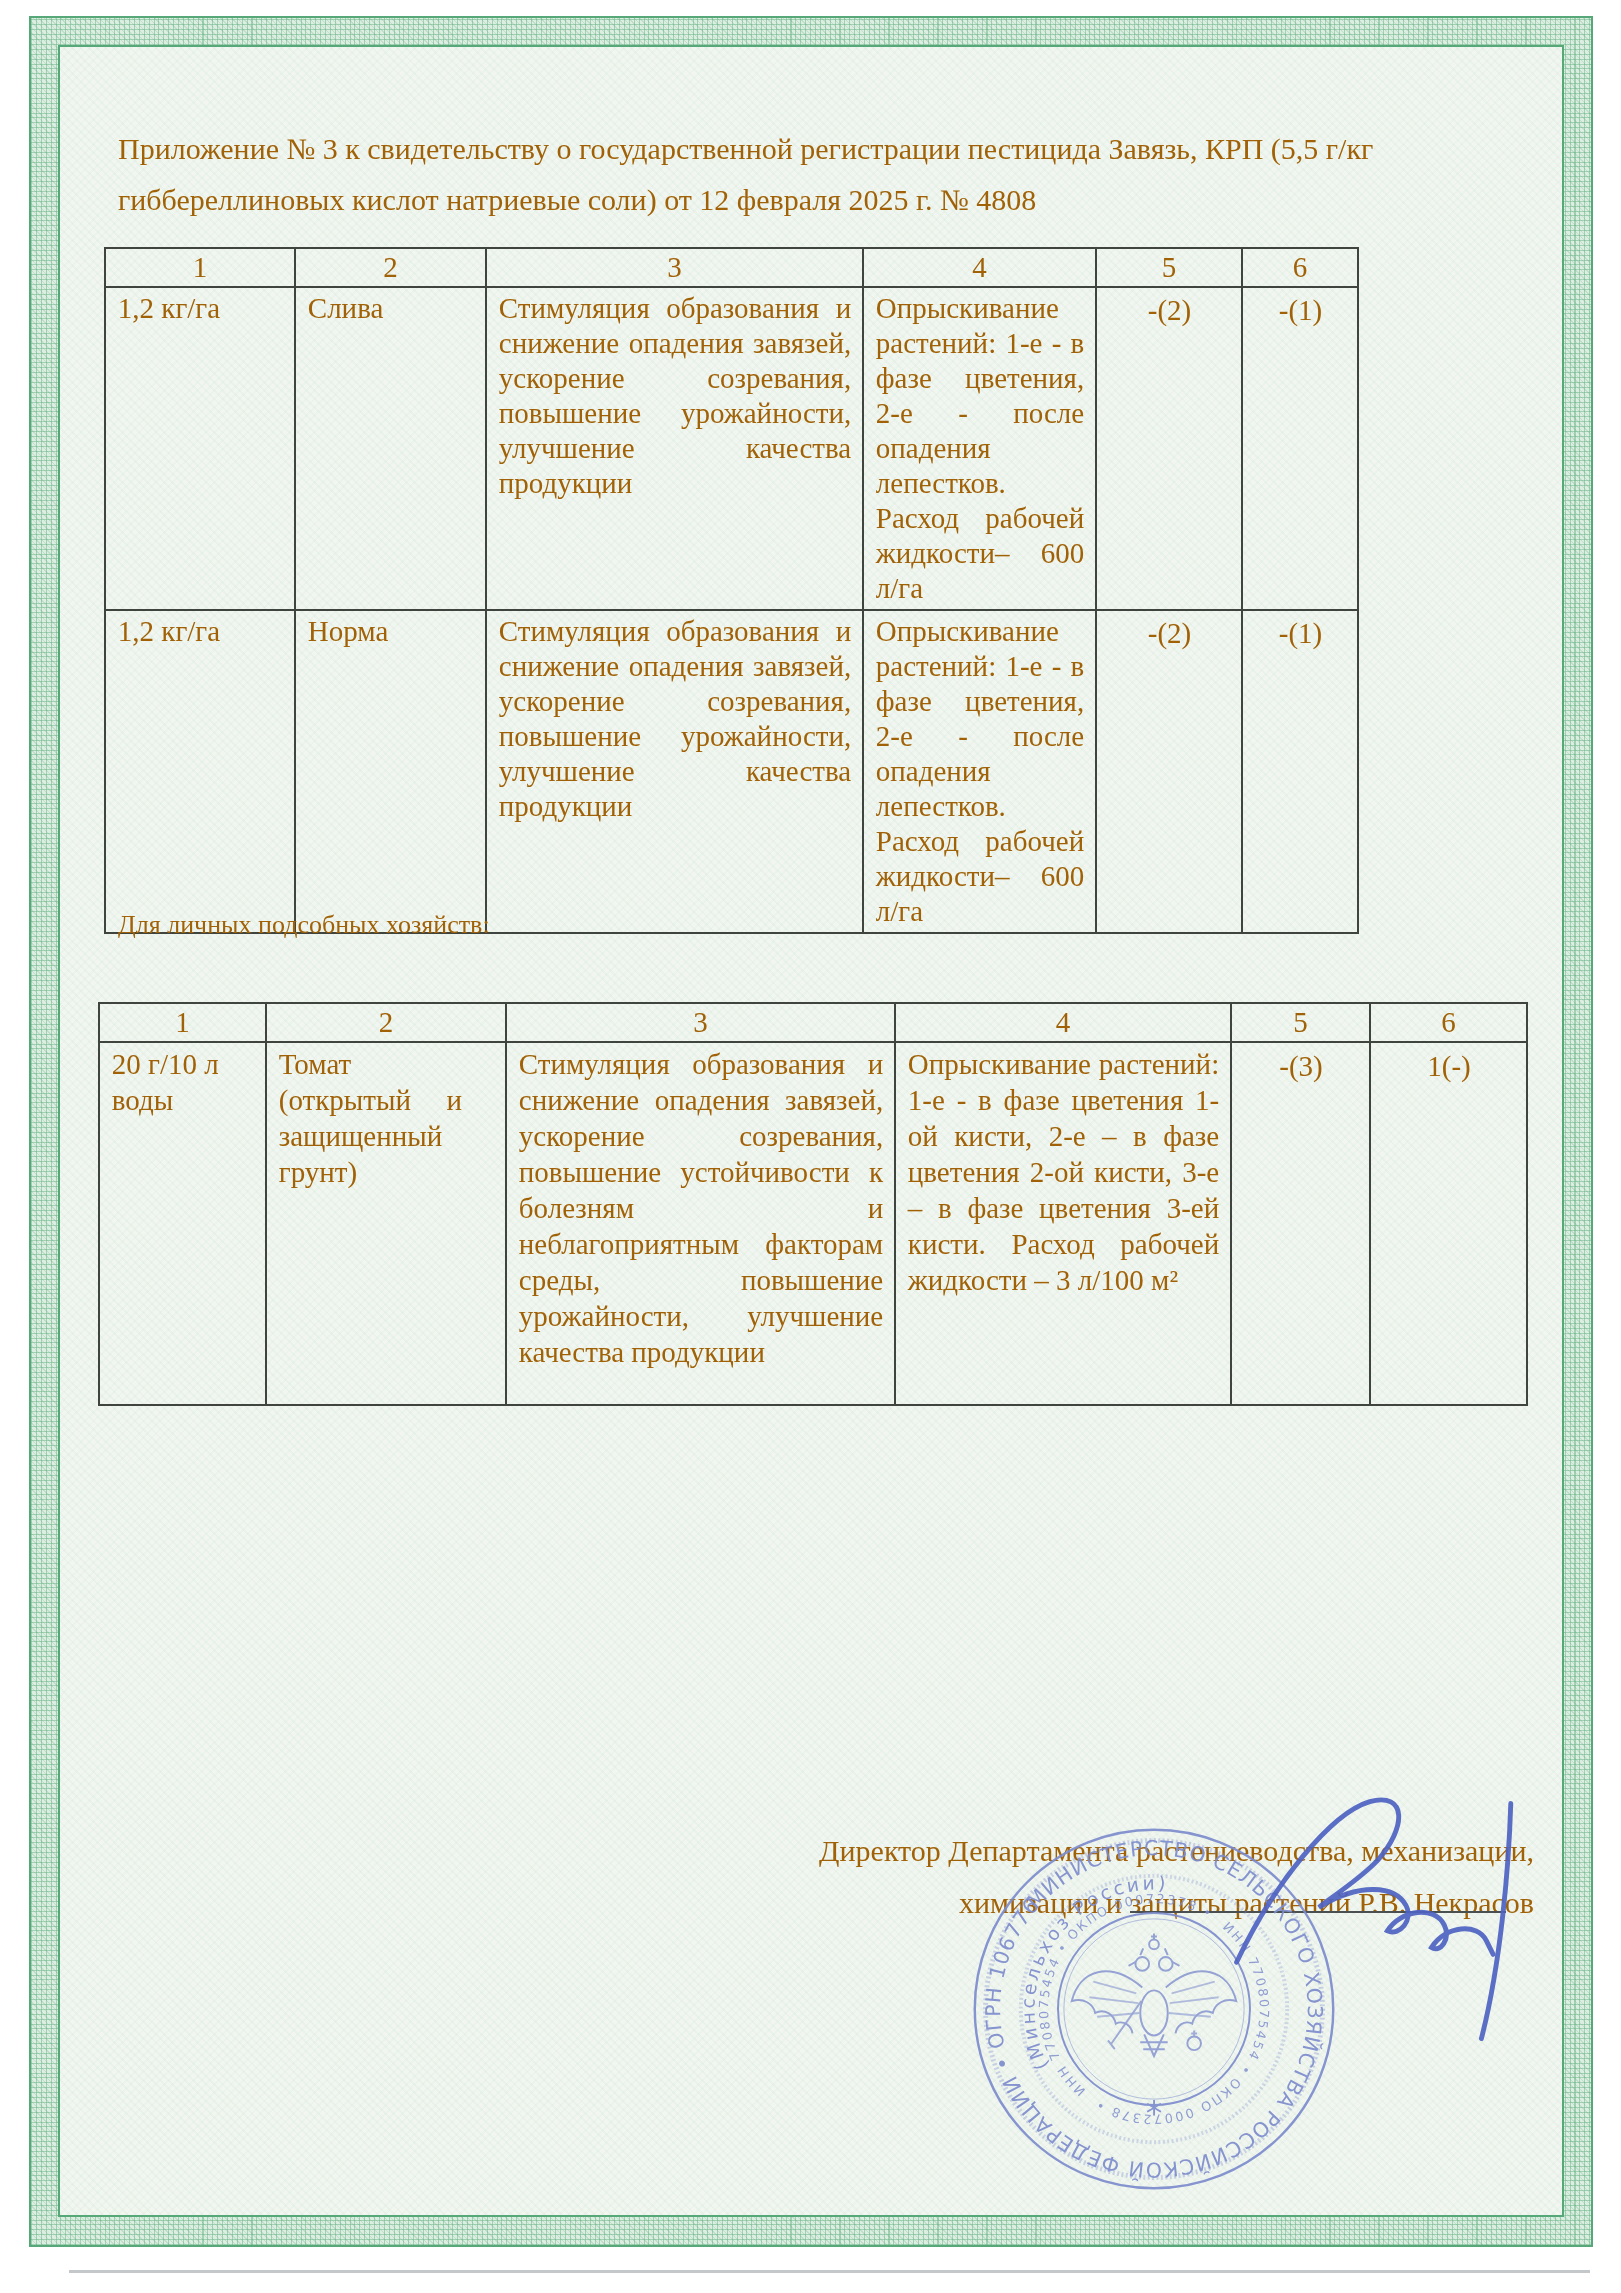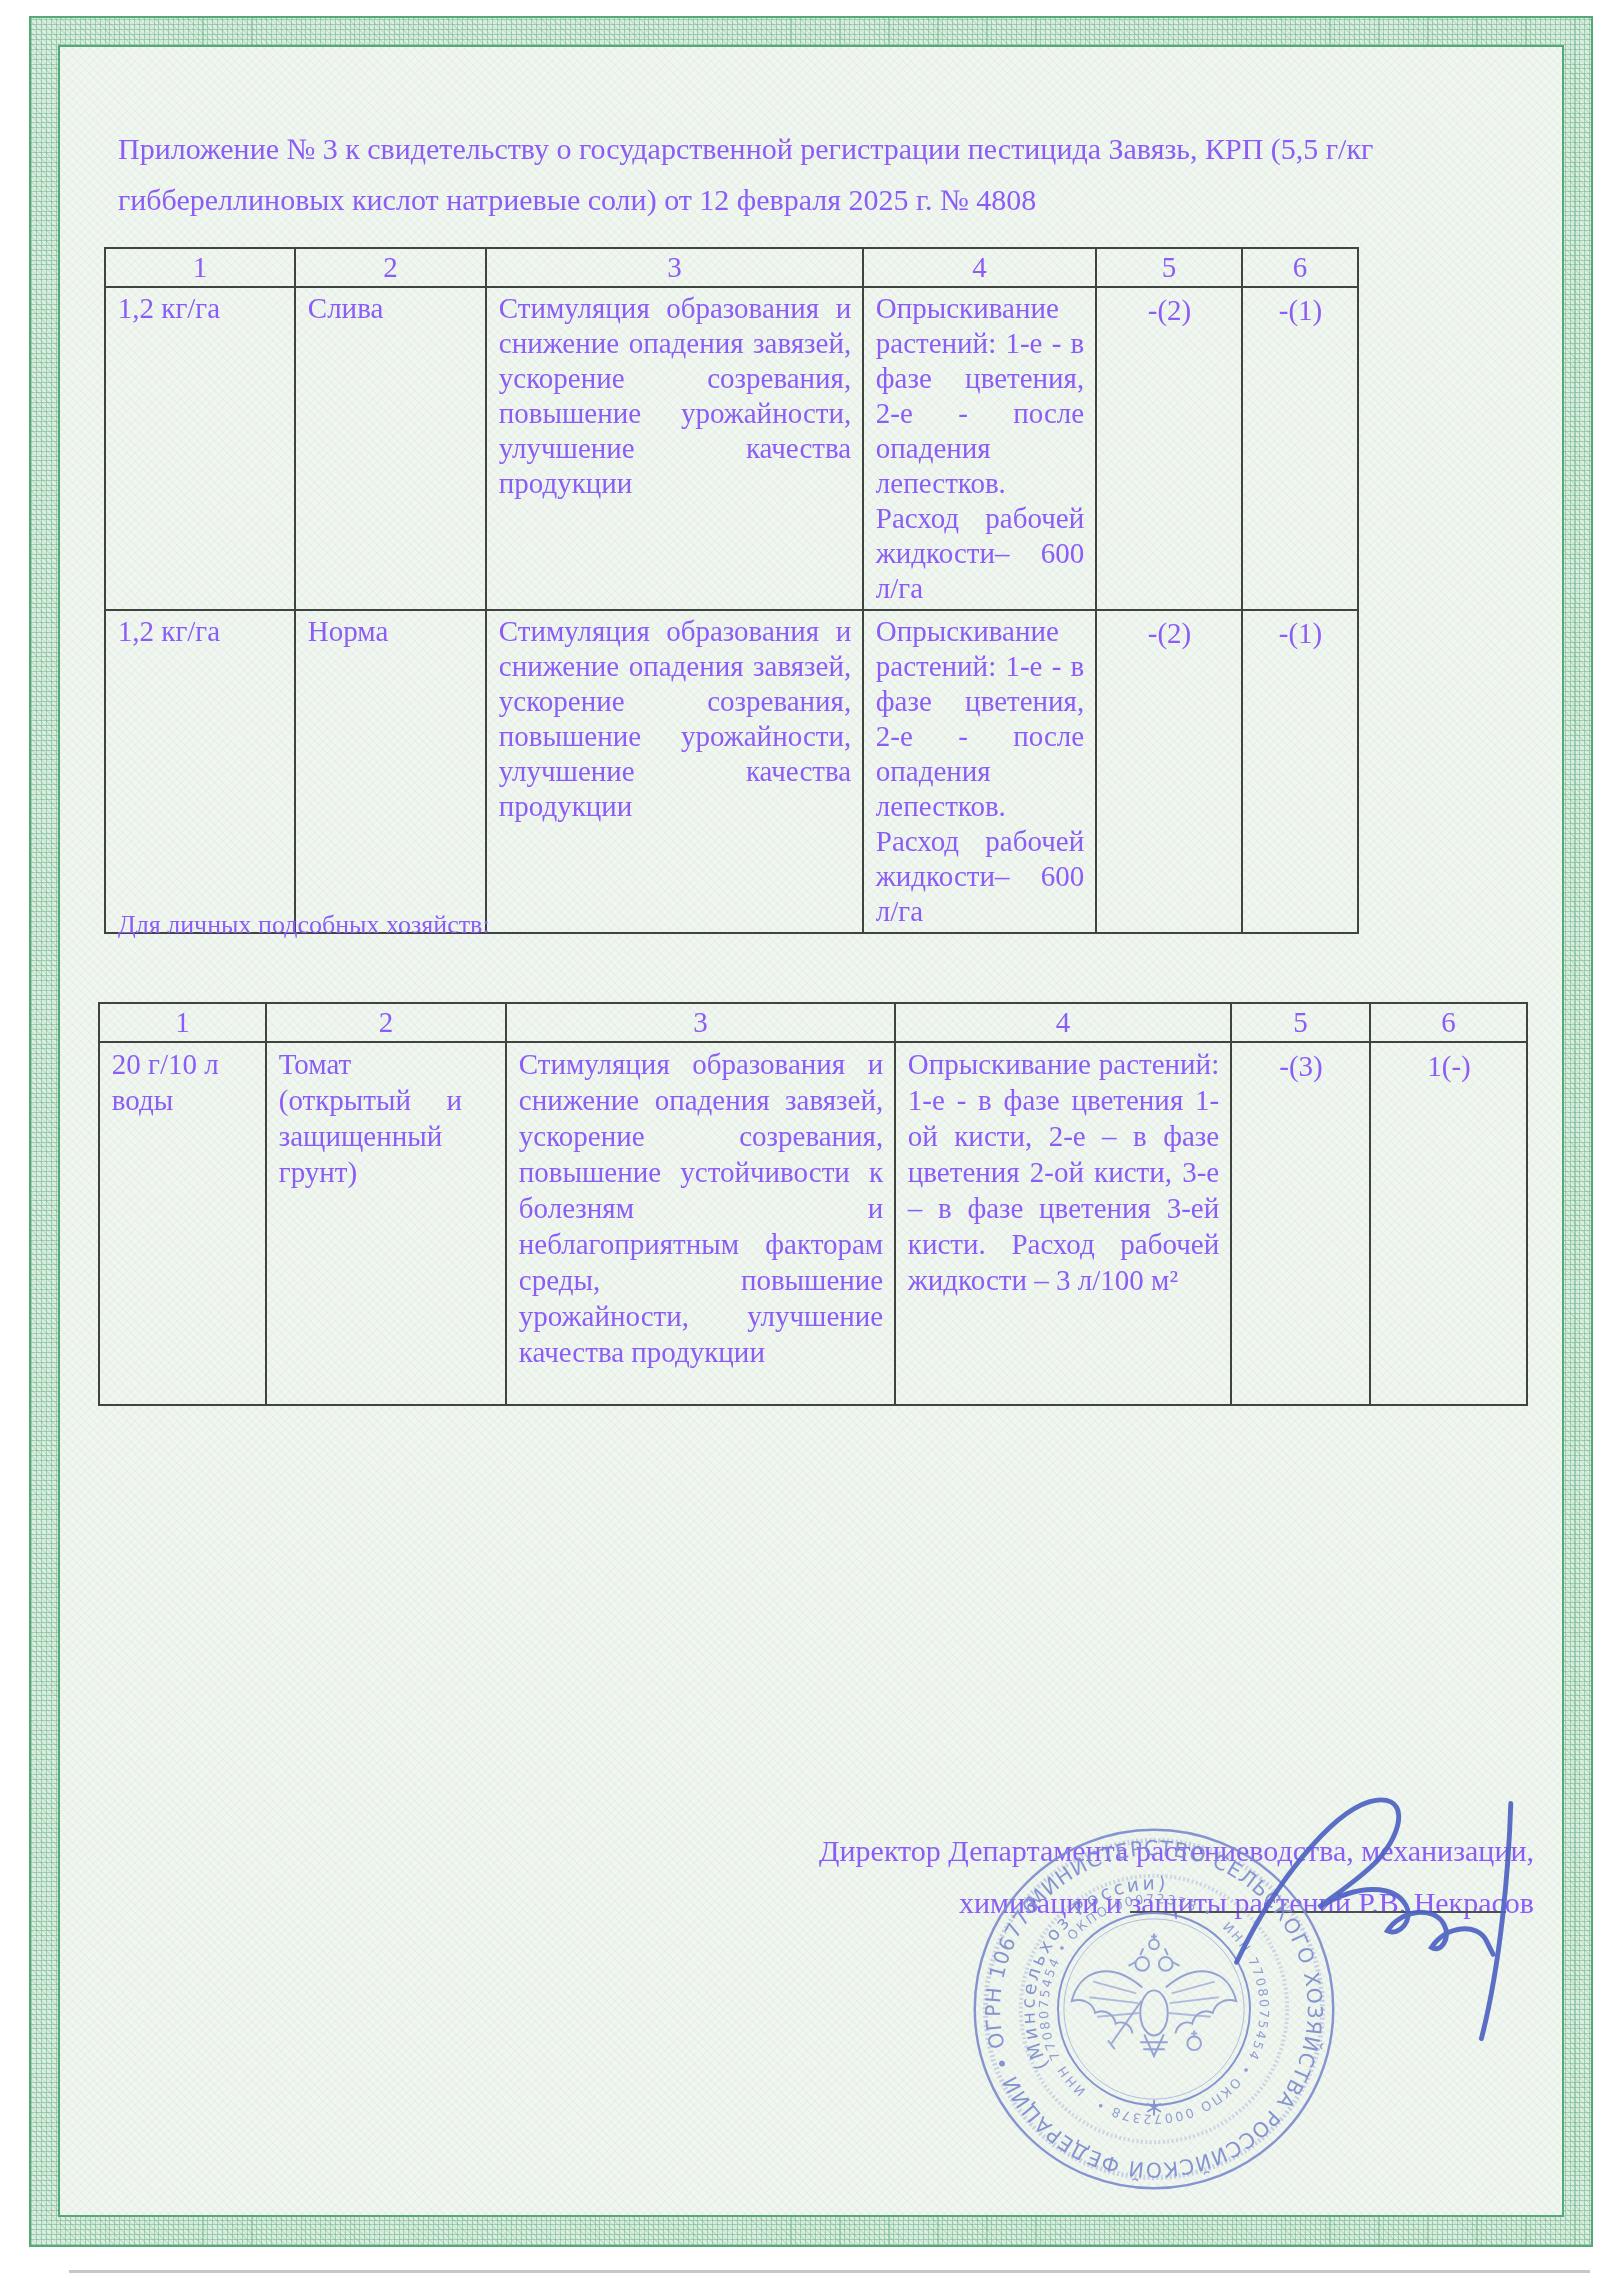--- a/index.html
+++ b/index.html
@@ -1,17 +1,17 @@
 <!DOCTYPE html>
 <html><head>
 <meta charset="utf-8">
 <style>
   html,body{margin:0;padding:0;background:#ffffff;}
   .page{position:relative;width:1621px;height:2294px;background:#ffffff;overflow:hidden;
-        font-family:"Liberation Serif","DejaVu Serif",serif;color:#8b5cf6;}
+        font-family:"Liberation Serif","DejaVu Serif",serif;color:#a16207;}
   
   .sheet{position:absolute;left:29px;top:15.7px;width:1560px;height:2227px;
          border:2px solid #56a878;
          background-color:#dceee1;
          background-image:
            repeating-linear-gradient(0deg, rgba(104,178,132,.50) 0 1px, transparent 1px 4.9px),
            repeating-linear-gradient(90deg, rgba(104,178,132,.50) 0 1px, transparent 1px 4.9px),
            repeating-linear-gradient(45deg, rgba(104,178,132,.25) 0 1px, transparent 1px 3.9px);}
   .paper{position:absolute;left:27.4px;top:27.4px;right:27.4px;bottom:27.4px;
          border:2px solid #56a878;background-color:#f1f6f0;

